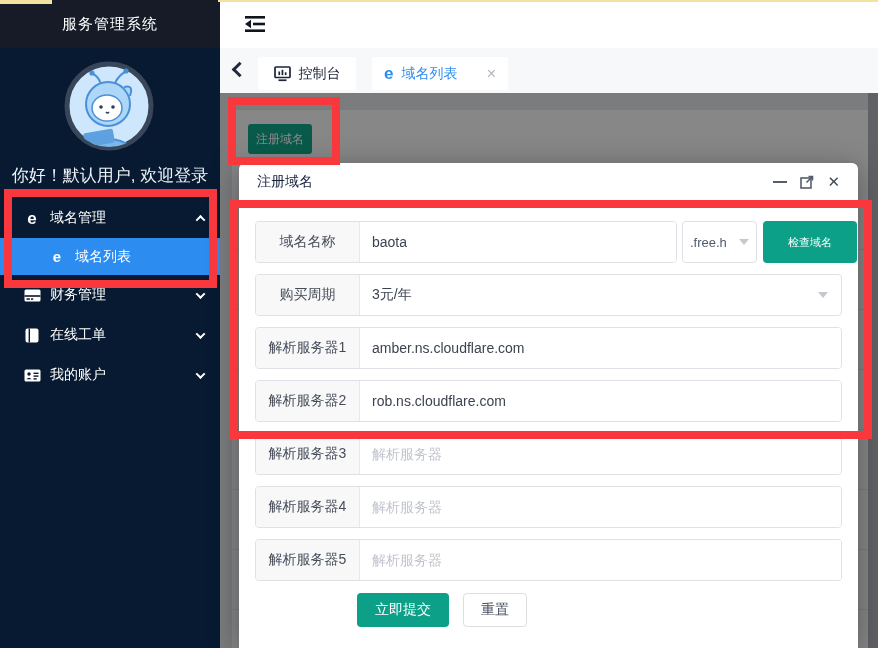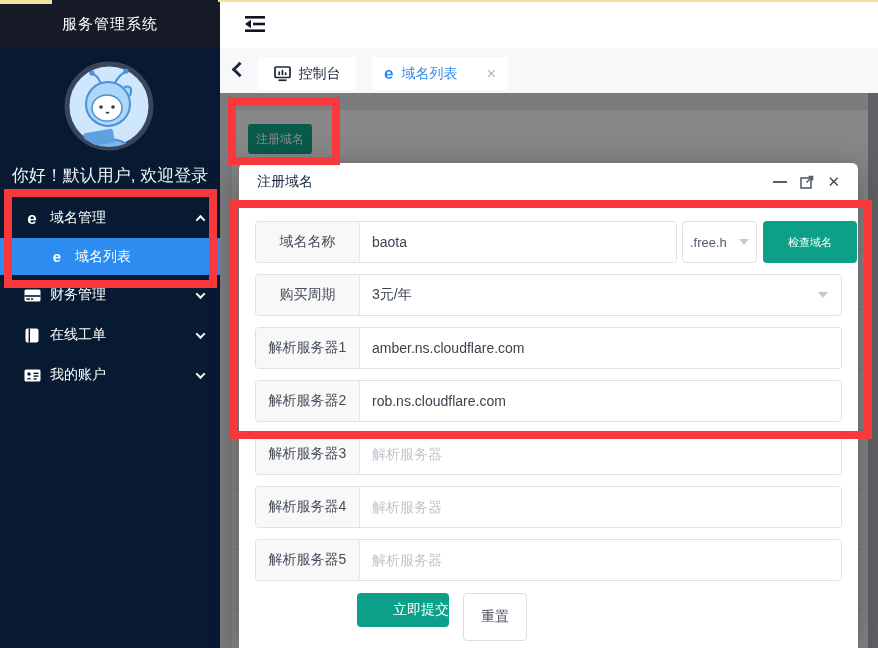--- a/index.html
+++ b/index.html
@@ -77,22 +77,22 @@
   .caret { width:0; height:0; border-left:5px solid transparent; border-right:5px solid transparent;
            border-top:6px solid #c5c8ce; }
   .caret.in-unit { position:absolute; right:13px; top:17px; }
   .fselect { width:75px; margin-left:5px; border:1px solid #dfe1e6; border-radius:4px; background:#fff;
              display:flex; align-items:center; padding:0 7px; font-size:13px; color:#515a6e; cursor:pointer; }
   .fselect .caret { margin-left:auto; }
   .check-btn { width:94px; margin-left:6px; background:#0da088; color:#fff; border:none; border-radius:4px;
                font-size:11px; cursor:pointer; font-family:inherit; }
   .form-actions { margin-left:102px; margin-top:12px; display:flex; gap:14px; }
   .submit-btn { width:92px; height:34px; background:#0da088; color:#fff; border:none; border-radius:4px;
-                font-size:14px; cursor:pointer; font-family:inherit;text-align:right; }
-  .reset-btn { width:64px; height:48px; background:#fff; border:1px solid #dcdee2; border-radius:4px;
+                font-size:14px; cursor:pointer; font-family:inherit; }
+  .reset-btn { width:64px; height:34px; background:#fff; border:1px solid #dcdee2; border-radius:4px;
                color:#495060; font-size:14px; cursor:pointer; font-family:inherit; }
 
   
   .rb { position:absolute; border:8px solid #f8383c; z-index:40; pointer-events:none; }
   .rb1 { left:228px; top:97px;  width:112px; height:68px; }
   .rb2 { left:229px; top:200px; width:643px; height:239px; }
   .rb3 { left:4px;   top:189px; width:213px; height:99px; }
 </style>
 </head>
 <body>

